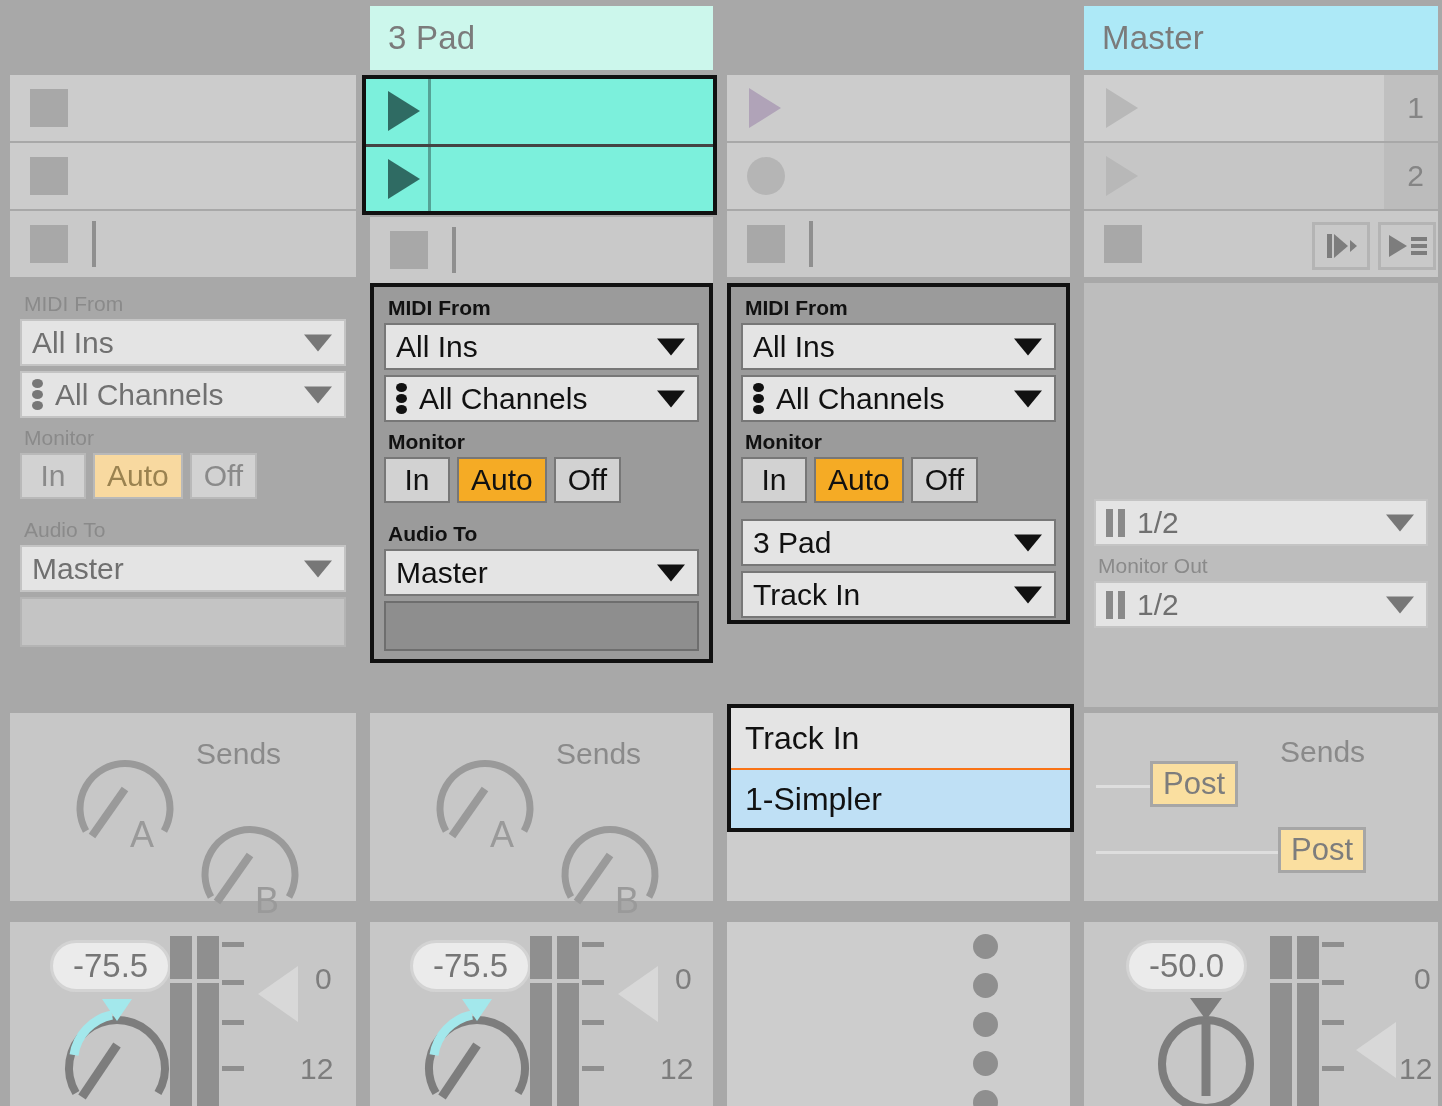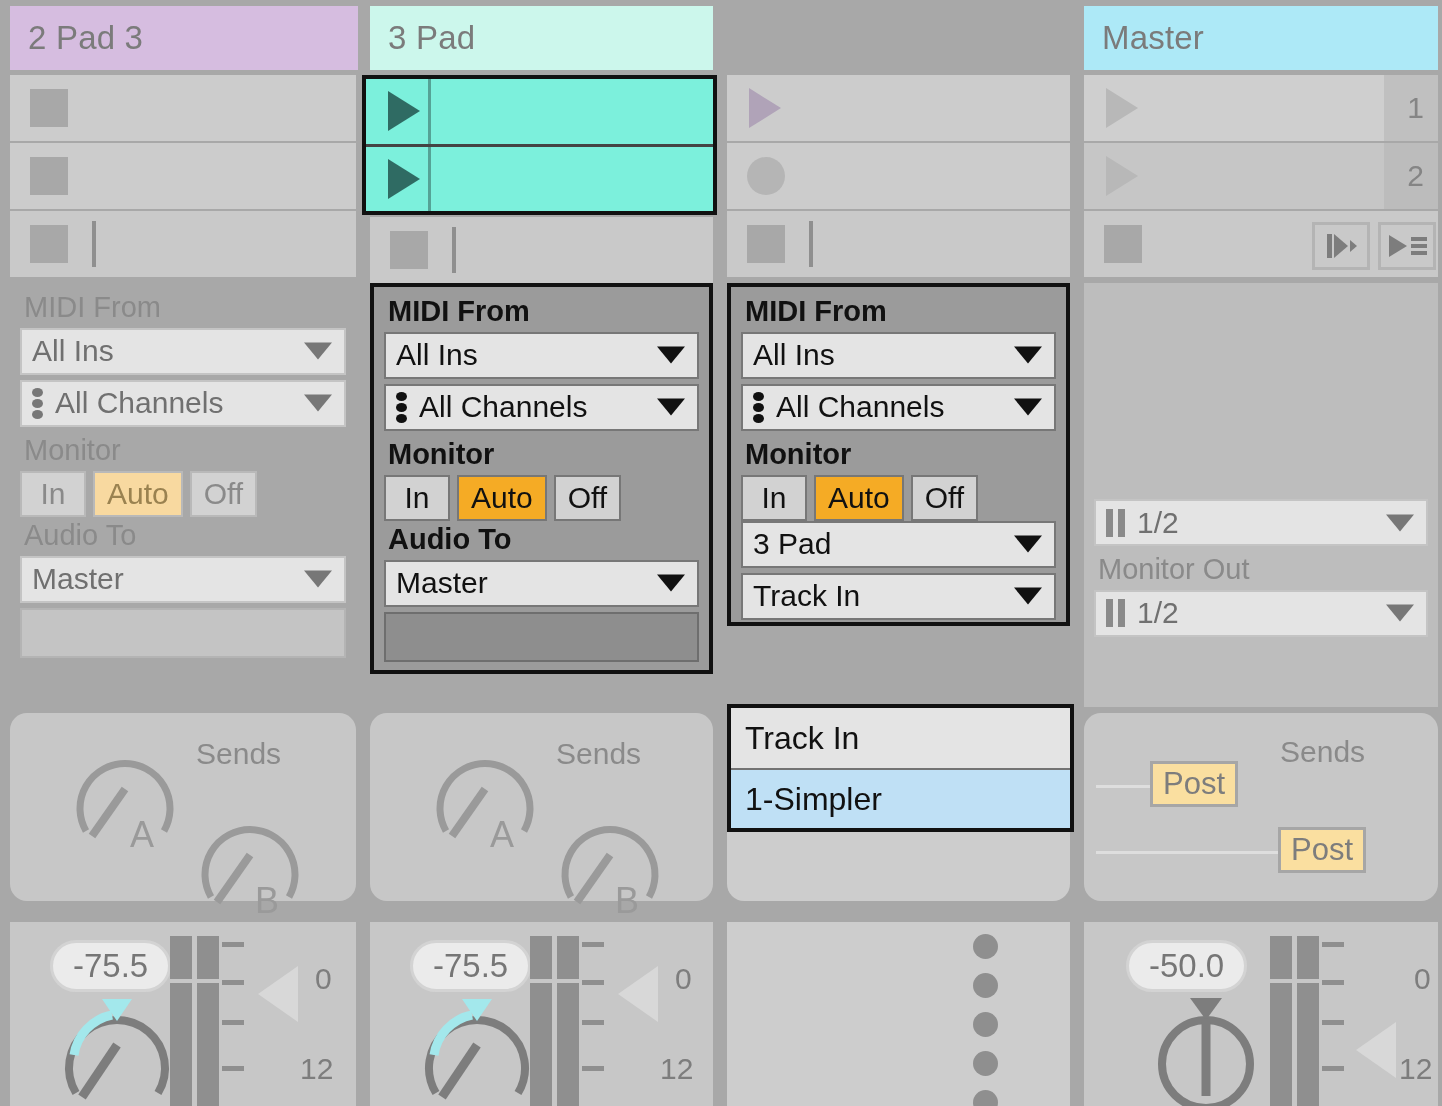--- a/index.html
+++ b/index.html
@@ -86,42 +86,42 @@
     display: flex; align-items: center; justify-content: center; gap: 4px;
   }
 
   
   .routing {
     position: absolute; left: 8px; right: 4px; top: 283px;
     background: #bdbdbd; padding: 6px 10px 8px 10px;
   }
   #t1 .routing { left: 10px; background: transparent; }
   .routing.active { background: #9b9b9b; border: 4px solid #111; z-index: 6; }
-  .rl { font-size: 29px; color: #8a8a8a; padding: 3px 2px 4px 4px; line-height: 1.1; }
+  .rl { font-size: 21px; color: #8a8a8a; padding: 3px 2px 4px 4px; line-height: 1.1; }
   .routing.active .rl { color: #111; font-weight: bold; }
   .sel {
     position: relative; height: 47px; background: #e4e4e4; border: 2px solid #c4c4c4;
     display: flex; align-items: center; padding: 0 6px 0 10px; margin-bottom: 5px;
   }
   .routing.active .sel { border-color: #777; }
   .sel-text { font-size: 30px; color: #707070; white-space: nowrap; }
   .routing.active .sel-text { color: #111; }
   .caret {
     position: absolute; right: 12px; top: 50%; transform: translateY(-50%);
     width: 0; height: 0; border-left: 14px solid transparent;
     border-right: 14px solid transparent; border-top: 17px solid #777;
   }
   .routing.active .caret { border-top-color: #111; }
   .chicon { display: flex; flex-direction: column; gap: 2px; margin-right: 12px; }
   .chicon i { width: 11px; height: 9px; background: #777; border-radius: 50%; display: block; }
   .routing.active .chicon i { background: #111; }
   .stereoicon { display: flex; gap: 5px; margin-right: 12px; }
   .stereoicon i { width: 7px; height: 28px; background: #8a8a8a; display: block; }
 
-  .mon-row { display: flex; gap: 7px; margin-bottom: 0; }
+  .mon-row { display: flex; gap: 7px; margin-bottom: 16px; }
   .mon {
     height: 46px; min-width: 66px; padding: 0 12px; background: #d2d2d2;
     border: 2px solid #b9b9b9; display: flex; align-items: center; justify-content: center;
     font-size: 30px; color: #8a8a8a;
   }
   .routing.active .mon { border-color: #777; color: #111; }
   .mon.on { background: #f8d9a0; color: #9a8250; }
   .routing.active .mon.on { background: #f5ab25; color: #111; }
 
   .blank { height: 50px; background: #c4c4c4; border: 2px solid #b4b4b4; margin-top: 4px; }
@@ -129,28 +129,27 @@
 
   
   .menu {
     position: absolute; left: 0px; top: 0px; width: 100%;
     background: #111; border: 4px solid #111; z-index: 20;
   }
   .menu-item {
     height: 60px; display: flex; align-items: center; padding-left: 14px;
     font-size: 32px; color: #111; background: #e4e4e4;
   }
-  .menu-item + .menu-item { border-top: 2px solid #737373; }
+  .menu-item + .menu-item { border-top: 2px solid #f97316; }
   .menu-item.hl { background: #bfe0f5; }
 
   
   .sends {
     position: absolute; left: 8px; right: 4px; top: 713px; height: 188px;
     background: #c7c7c7;
-    border-radius: 17px;
   }
   #t1 .sends { left: 10px; }
   .sends-label {
     position: absolute; font-size: 30px; color: #8a8a8a;
   }
   .knob { position: absolute; }
   .post {
     position: absolute; background: #fadfa0; border: 3px solid #a6a6a6;
     padding: 2px 10px; font-size: 31px; color: #7d7d7d;
   }
@@ -182,23 +181,20 @@
     border-right: 40px solid #d8d8d8;
   }
   .volknob { position: absolute; }
 </style>
 </head>
 <body>
 
 <div id="root">
 
   <div class="track" id="t1">
-    <div class="hdr" style="background:#d6bde0">
-      <div class="hdr-label">2 Pad 3</div>
-    </div>
 
     <div class="slots">
       <div class="slot">
         <div class="btn-sq"></div>
       </div>
       <div class="slot">
         <div class="btn-sq"></div>
       </div>
       <div class="slot r3">
         <div class="btn-sq"></div>

